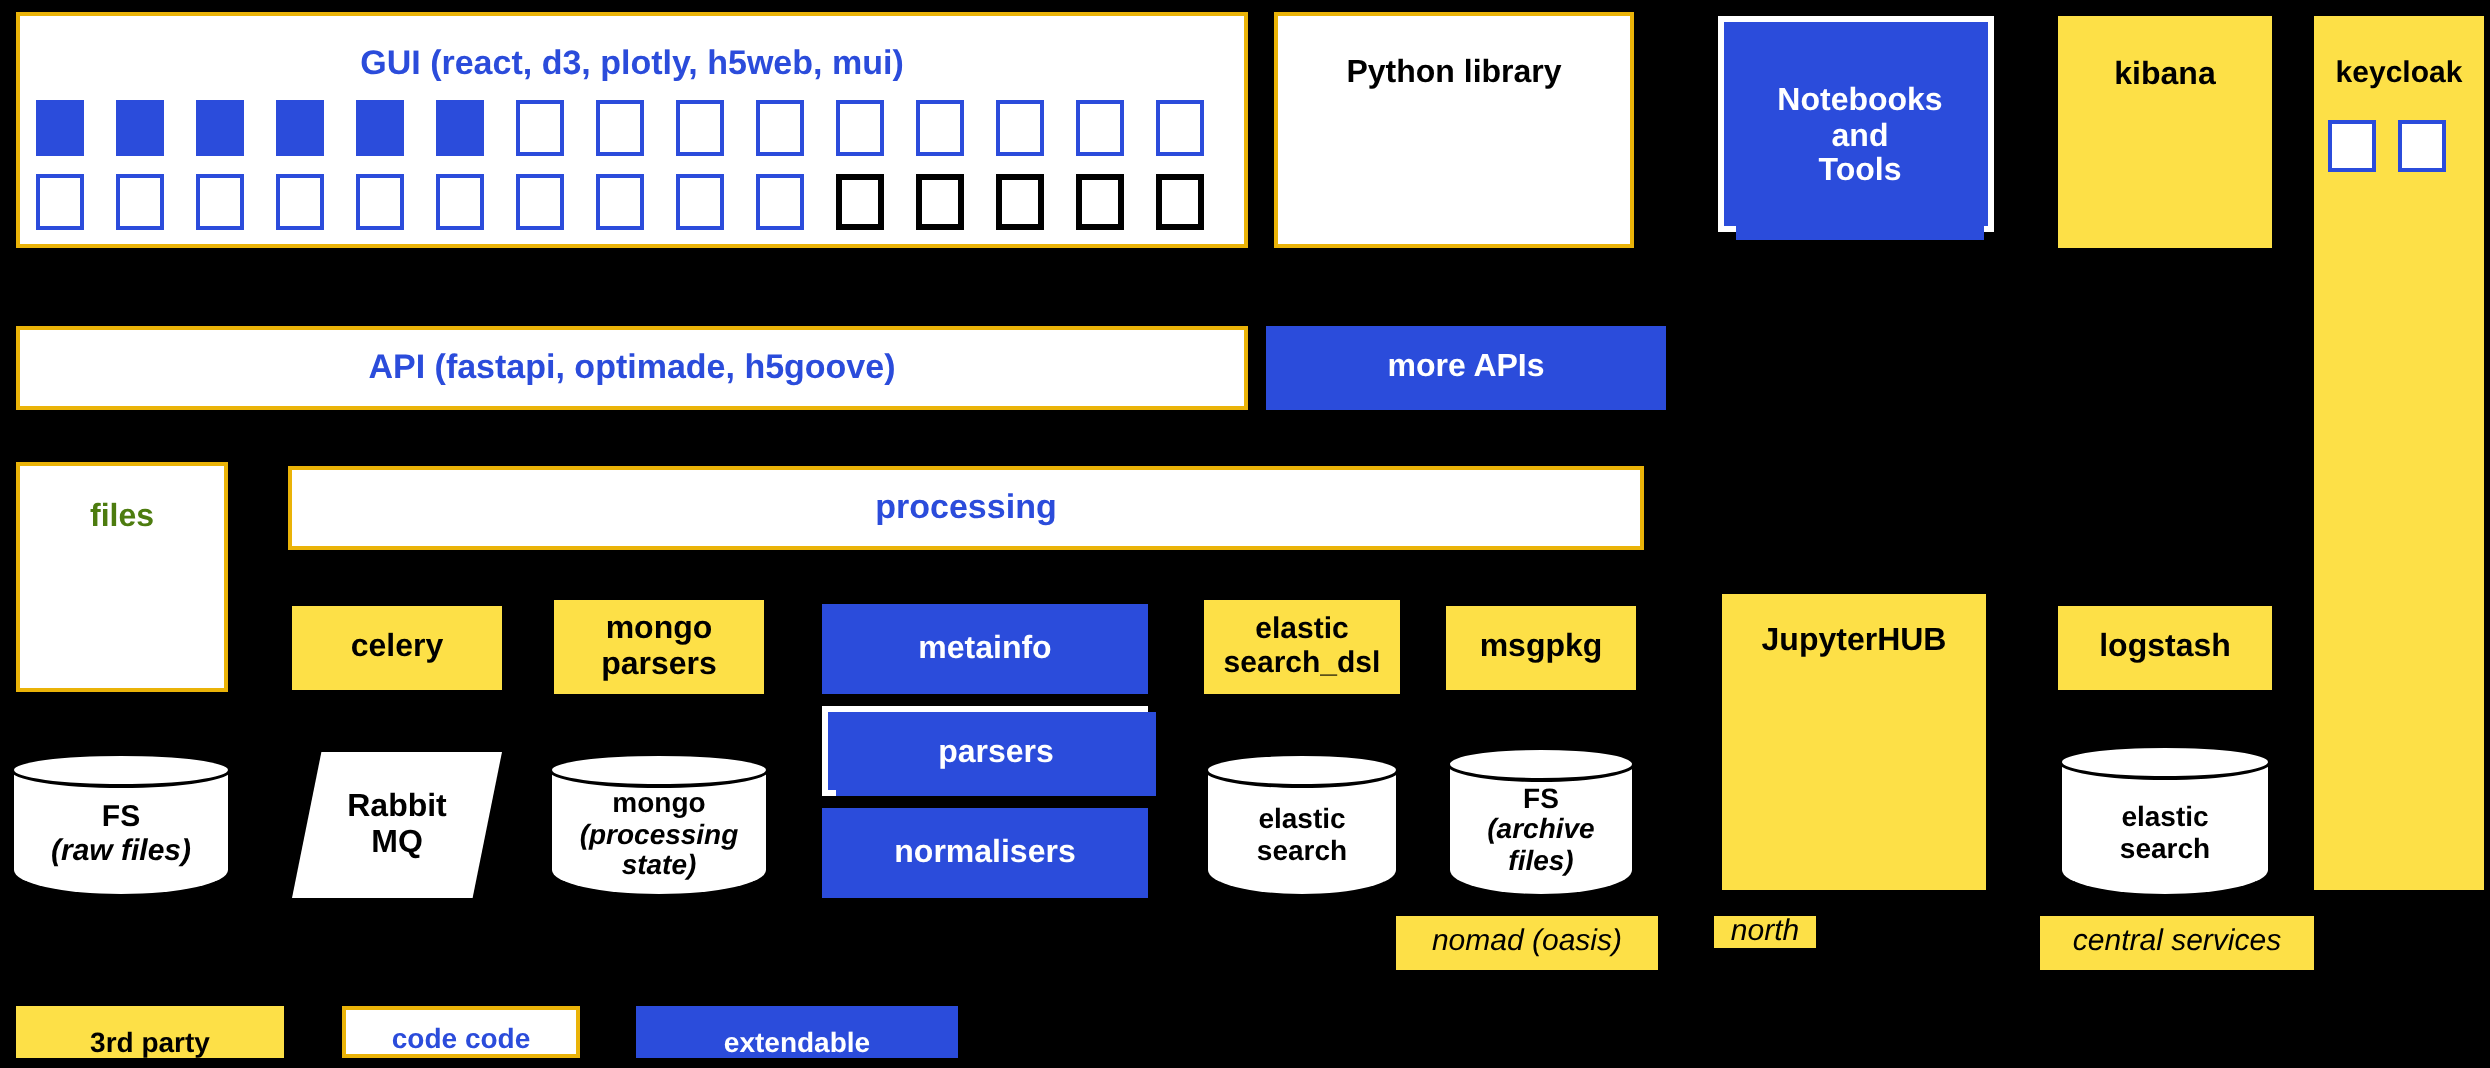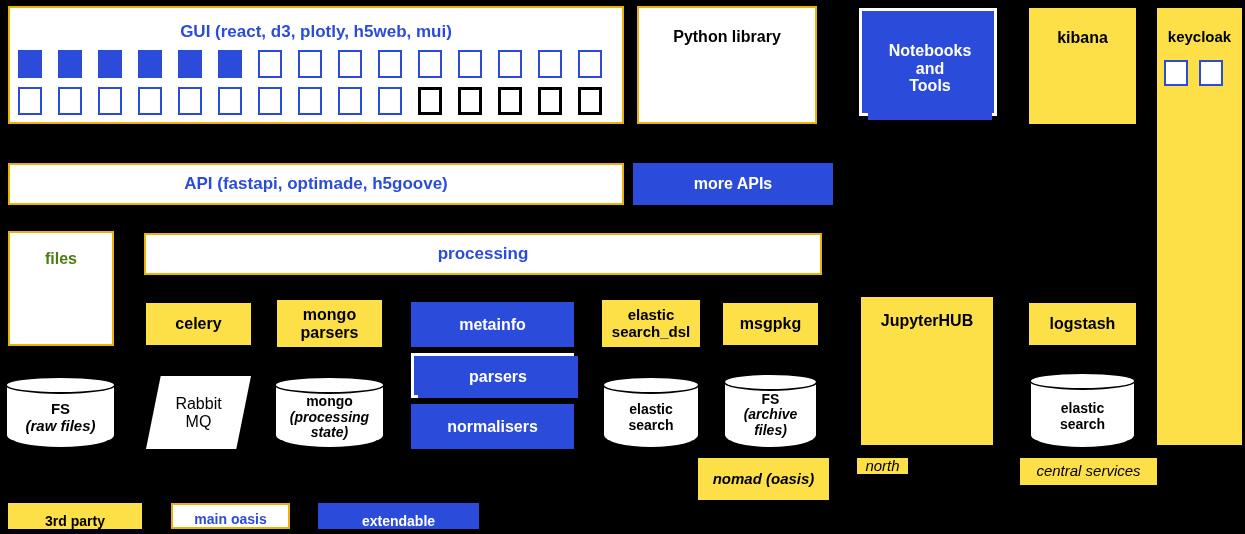--- a/index.html
+++ b/index.html
@@ -28,21 +28,21 @@
   .cyl{position:absolute;box-sizing:border-box;}
   .cyl .body{position:absolute;left:0;right:0;top:9px;bottom:0;background:#fff;border:2px solid #000;border-top:none;border-radius:0 0 50% 50%/0 0 14px 14px;}
   .cyl .top{position:absolute;left:0;right:0;top:0;height:18px;background:#fff;border:2px solid #000;border-radius:50%/50%;box-sizing:border-box;}
   .cyl .lbl{position:absolute;left:0;right:0;top:0;bottom:0;display:flex;flex-direction:column;align-items:center;justify-content:center;
             font-weight:bold;color:#000;line-height:1.1;padding-top:10px;z-index:3;}
 
   
   .para{position:absolute;box-sizing:border-box;background:#fff;
         clip-path:polygon(14% 0,100% 0,86% 100%,0 100%);
         display:flex;align-items:center;justify-content:center;text-align:center;
-        font-weight:normal;color:#000;line-height:1.12;}
+        font-weight:bold;color:#000;line-height:1.12;}
 
   
   .stack-back{position:absolute;box-sizing:border-box;background:#2b4cdb;border:3px solid #ffffff;}
 
   .legend-item{position:absolute;box-sizing:border-box;display:flex;align-items:flex-end;justify-content:center;font-weight:bold;}
 </style>
 </head>
 <body>
 
 <div class="node mainbox" style="left:8px;top:6px;width:616px;height:118px;display:block;">
@@ -209,35 +209,35 @@
 
 <div class="cyl" style="left:1029px;top:372px;width:107px;height:77px;">
   <div class="body"></div>
   <div class="top"></div>
   <div class="lbl" style="font-size:14px;padding-top:12px;">
     <span>elastic</span>
     <span>search</span>
   </div>
 </div>
 
-<div class="node white ital" style="left:698px;top:458px;width:131px;height:42px;font-size:15px;font-weight:bold;">
+<div class="node white ital" style="left:698px;top:458px;width:131px;height:27px;font-size:15px;font-weight:normal;">
   <span>nomad (oasis)</span>
 </div>
 
 <div class="node white ital" style="left:857px;top:458px;width:51px;height:16px;font-size:15px;font-weight:normal;">
   <span>north</span>
 </div>
 
 <div class="node white ital" style="left:1020px;top:458px;width:137px;height:27px;font-size:15px;font-weight:normal;">
   <span>central services</span>
 </div>
 
 <div class="legend-item white" style="left:8px;top:503px;width:134px;height:26px;font-size:14px;color:#000;">
   <span>3rd party</span>
 </div>
 
 <div class="legend-item mainbox" style="left:171px;top:503px;width:119px;height:26px;font-size:14px;">
-  <span>main oasis</span>
+  <span>code code</span>
 </div>
 
 <div class="legend-item blue" style="left:318px;top:503px;width:161px;height:26px;font-size:14px;">
   <span>extendable</span>
 </div>
 
 </body></html>

